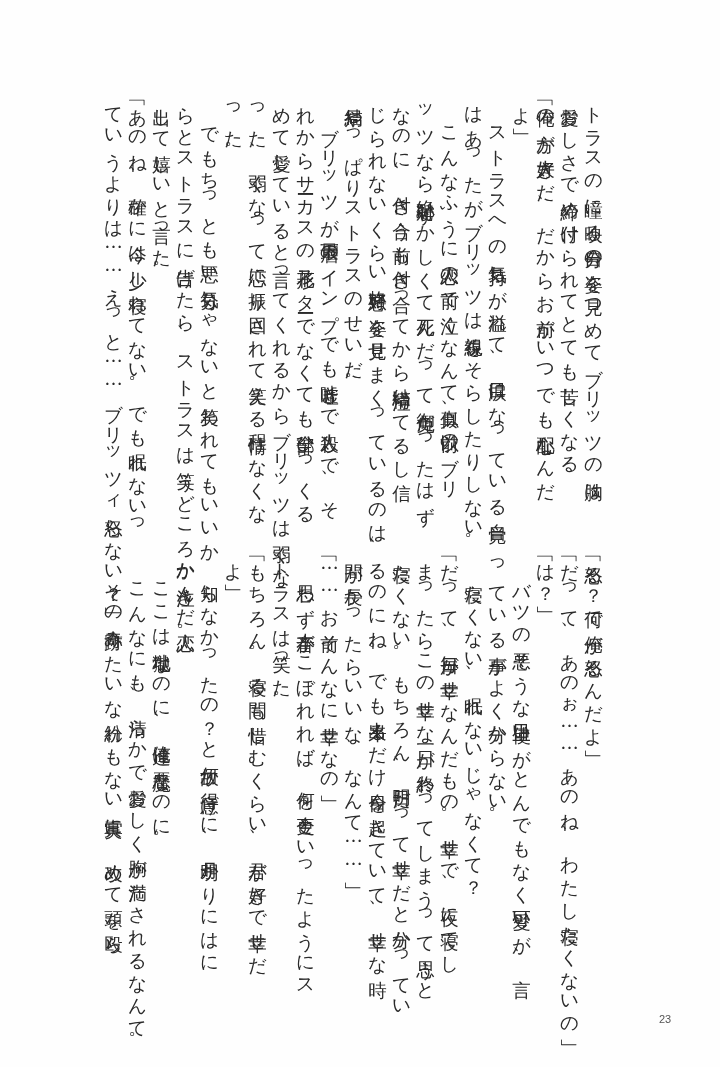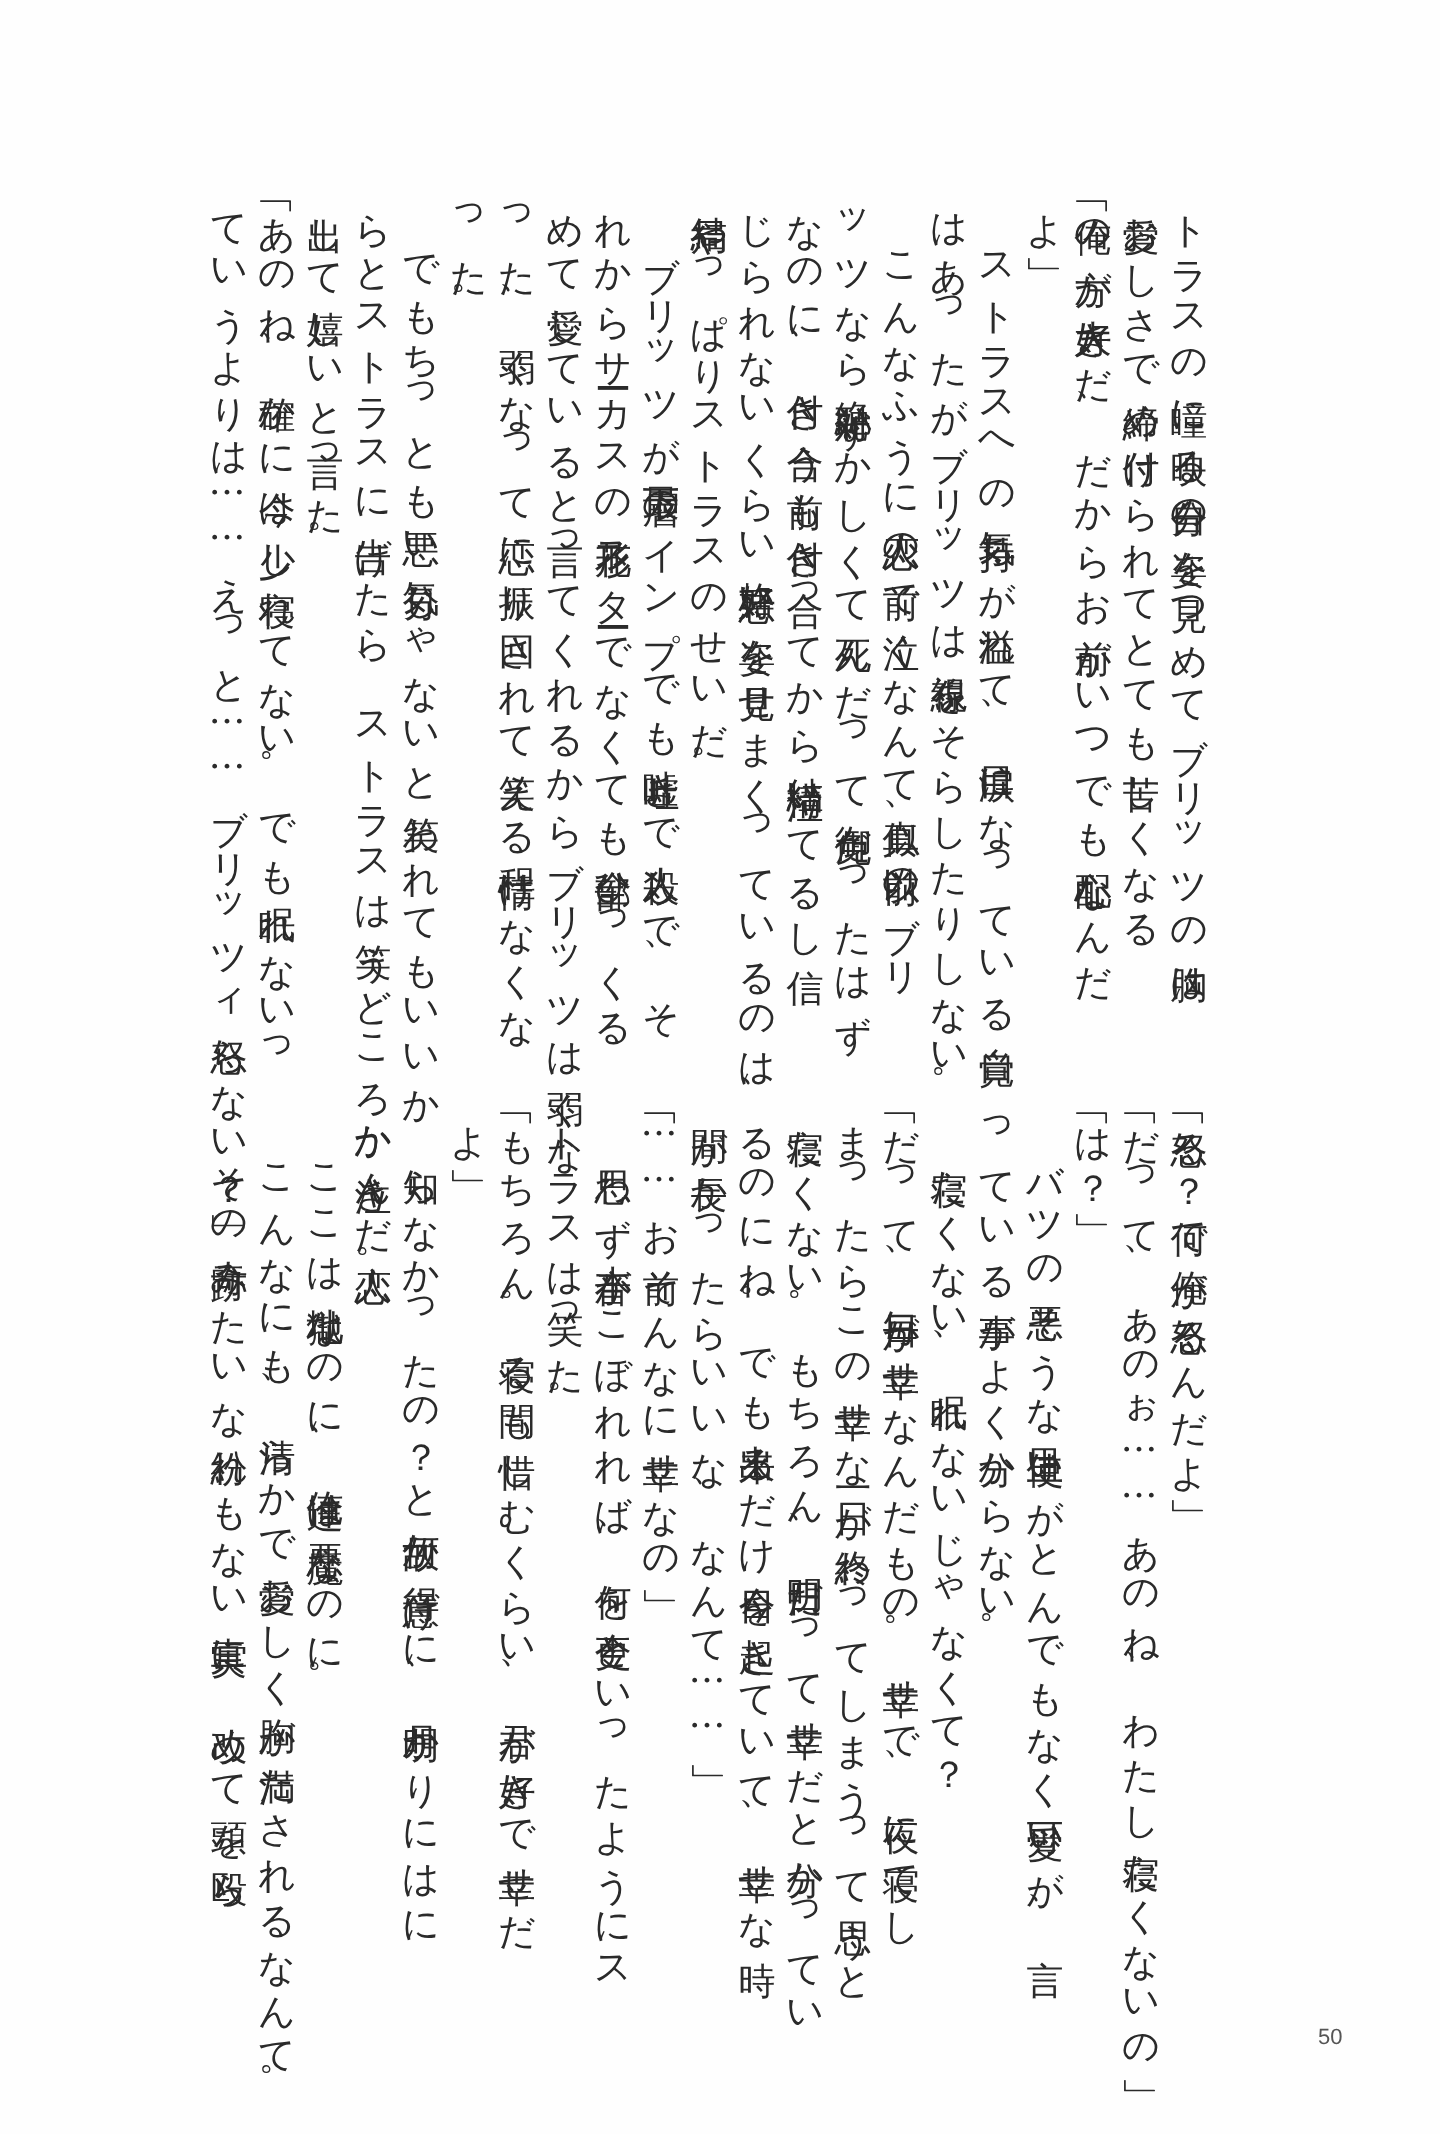--- a/index.html
+++ b/index.html
@@ -76,14 +76,14 @@
     <div class="col" style="left:270px">トラスは笑った。</div>
     <div class="col" style="left:246px">「もちろん。寝る間も惜しむくらい、君が好きで幸せだ</div>
     <div class="col" style="left:222px">よ」</div>
     <div class="col" style="left:198px">　知らなかったの？と何故か得意げに、月明かりにはに</div>
     <div class="col" style="left:174px">かんだ恋人。</div>
     <div class="col" style="left:150px">　ここは地獄なのに、俺達は悪魔なのに。</div>
     <div class="col" style="left:126px">　こんなにも、清らかで愛おしく胸が満たされるなんて。</div>
     <div class="col" style="left:102px">　その奇跡みたいな紛れもない真実に、改めて頭を殴ら</div>
   </div>
 
-  <div class="page-number">50</div>
+  <div class="page-number">23</div>
 </div>
 
 </body></html>

